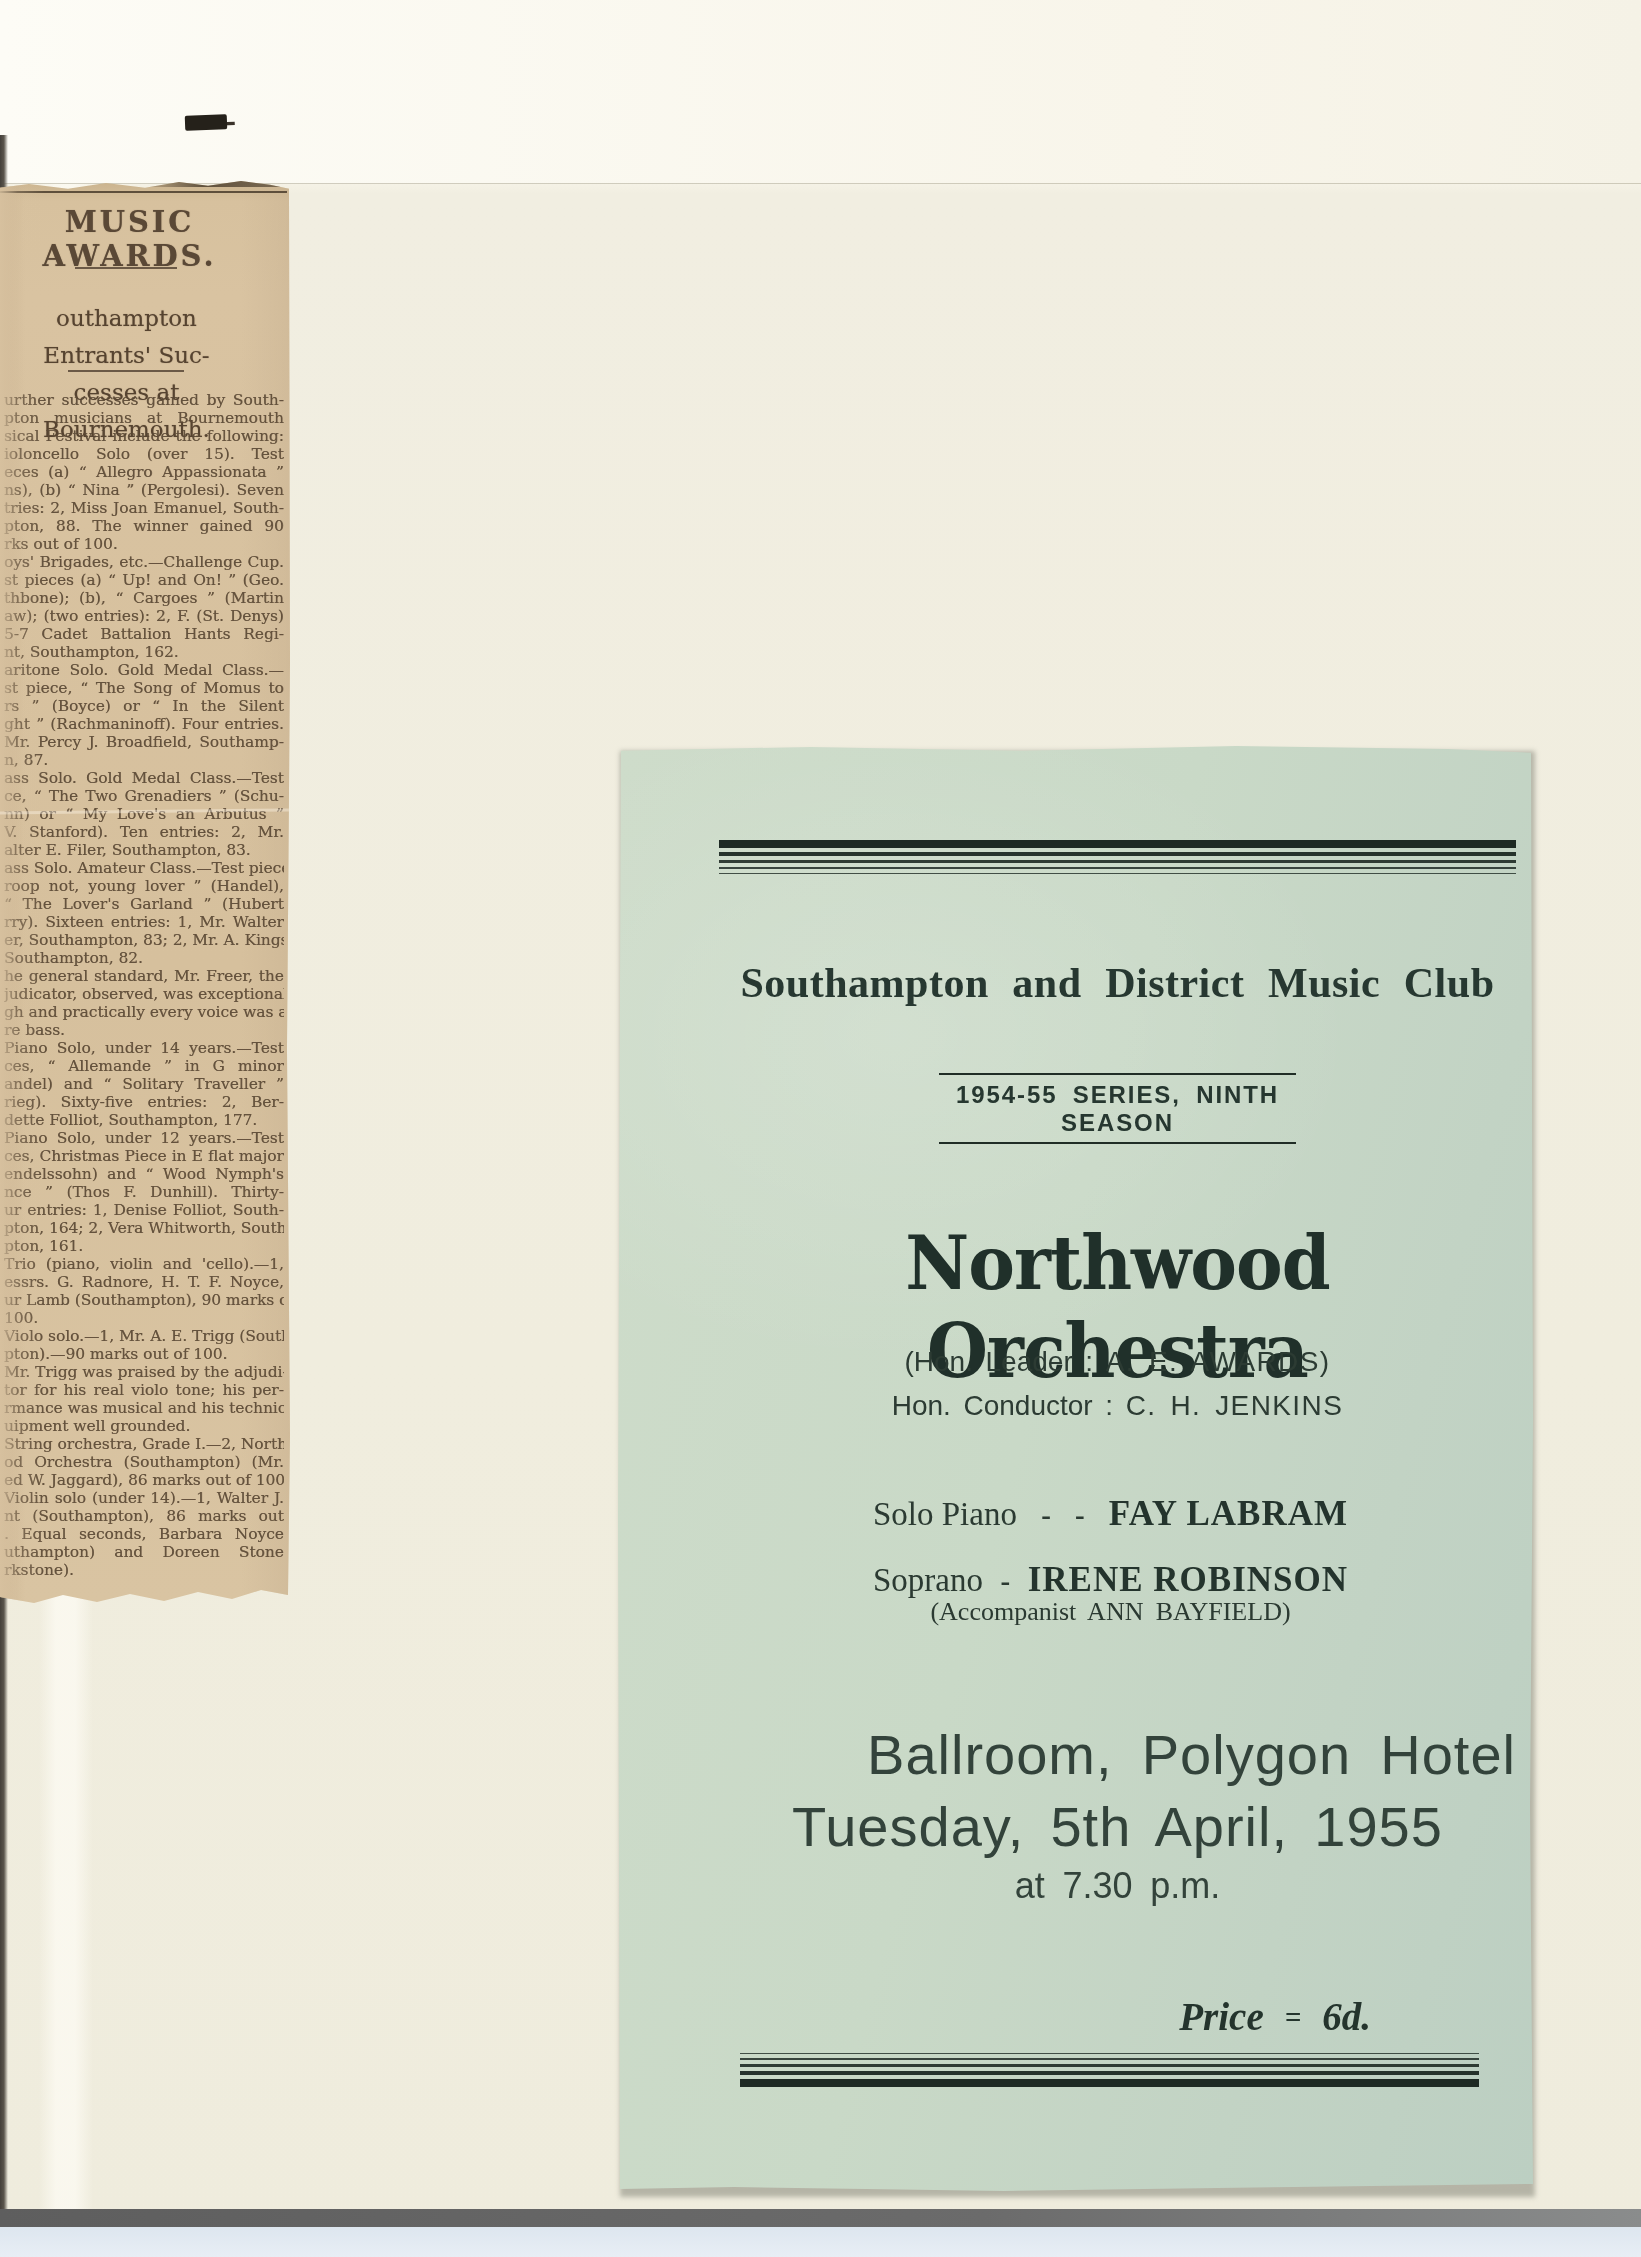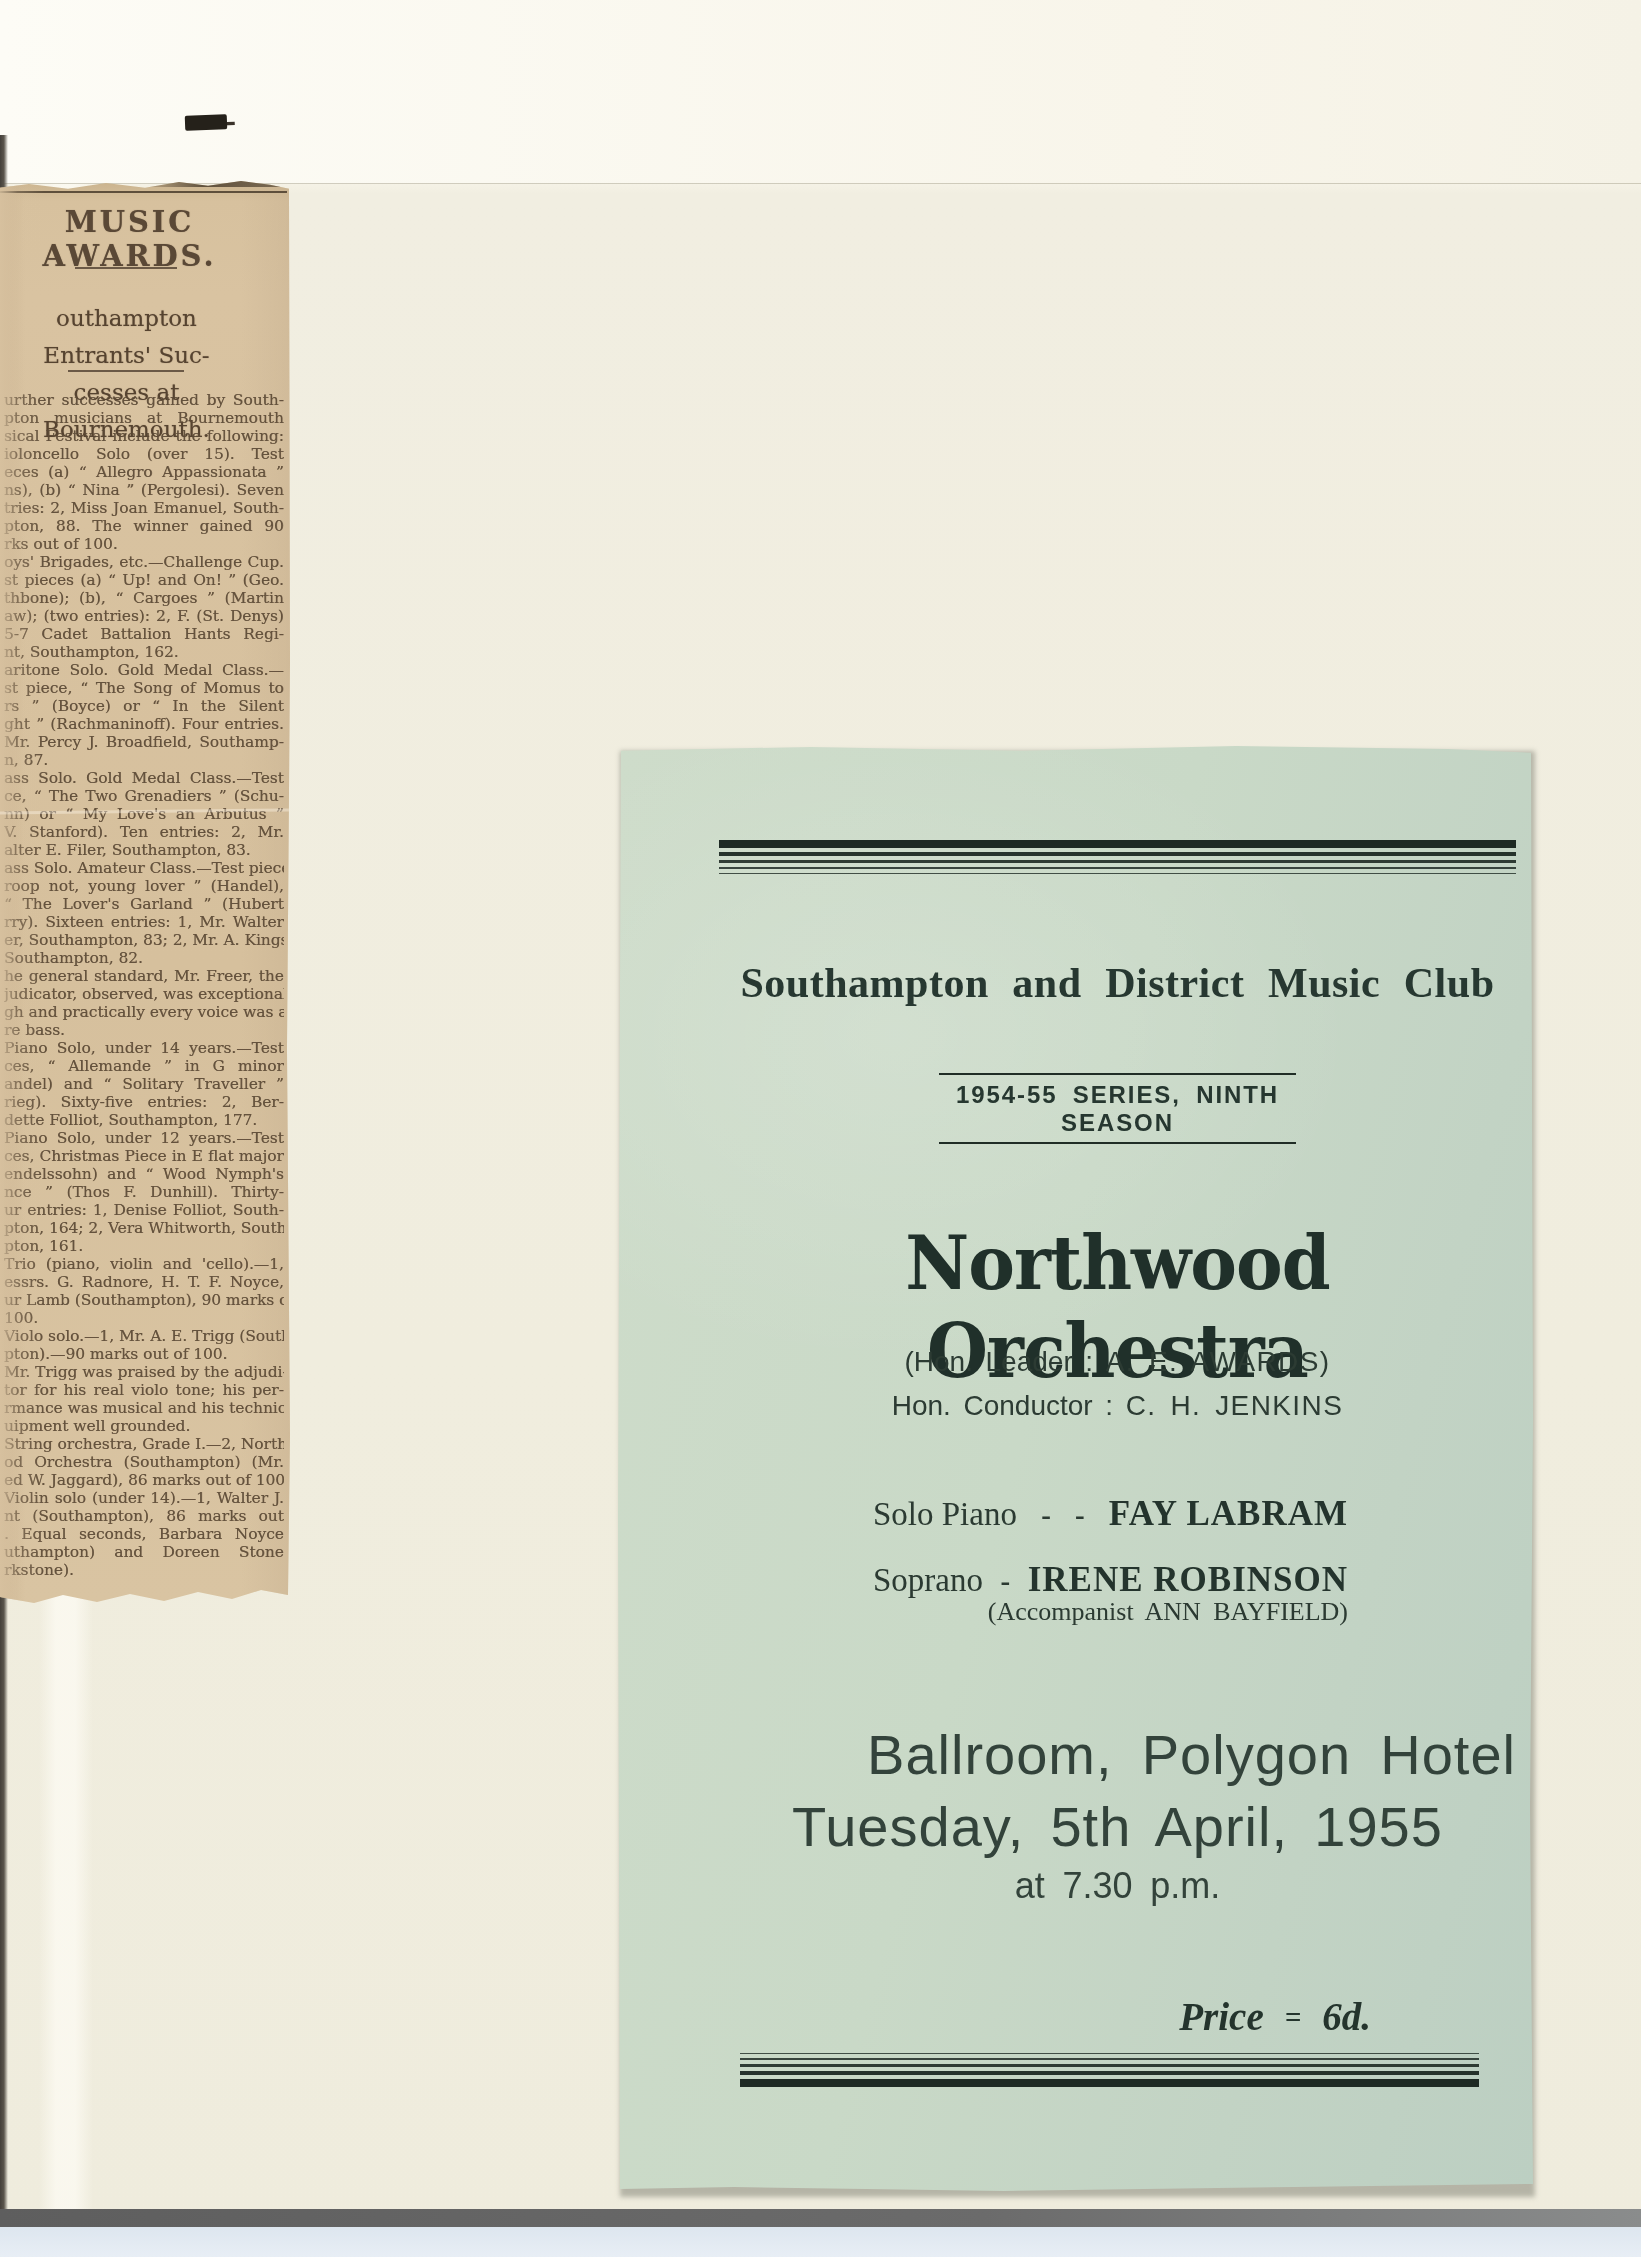--- a/index.html
+++ b/index.html
@@ -99,21 +99,21 @@
     font-family:"Liberation Sans",sans-serif;font-size:28px;color:#2c3b33;word-spacing:4.8px;}
   .it{}
   .caps{letter-spacing:1.4px;}
 
   .soloists{position:absolute;left:154px;top:749px;width:475px;}
   .solo-row{display:flex;justify-content:space-between;align-items:baseline;margin-bottom:26px;}
   .solo-label{font-family:"Liberation Serif",serif;font-size:33px;color:#2b3a32;}
   .solo-dash{font-family:"Liberation Serif",serif;font-weight:700;font-size:29px;color:#2b3a32;}
   .solo-name{font-family:"Liberation Serif",serif;font-weight:700;font-size:35px;
     letter-spacing:1px;color:#24342d;}
-  .accomp{position:absolute;left:154px;top:852px;width:475px;text-align:right;
+  .accomp{position:absolute;left:154px;top:852px;width:475px;text-align:center;
     font-family:"Liberation Serif",serif;font-size:26px;word-spacing:5.8px;color:#2b3a32;}
 
   .venue{position:absolute;left:0;top:977px;width:797px;text-align:right;
     font-family:"Liberation Sans",sans-serif;font-size:56px;word-spacing:12.6px;
     letter-spacing:1px;color:#33433b;}
   .date{position:absolute;left:0;top:1049px;width:797px;text-align:center;
     font-family:"Liberation Sans",sans-serif;font-size:56px;word-spacing:9.7px;
     letter-spacing:1px;color:#33433b;}
   .time{position:absolute;left:0;top:1120px;width:797px;text-align:center;
     font-family:"Liberation Sans",sans-serif;font-size:36px;word-spacing:7.7px;color:#33433b;}

